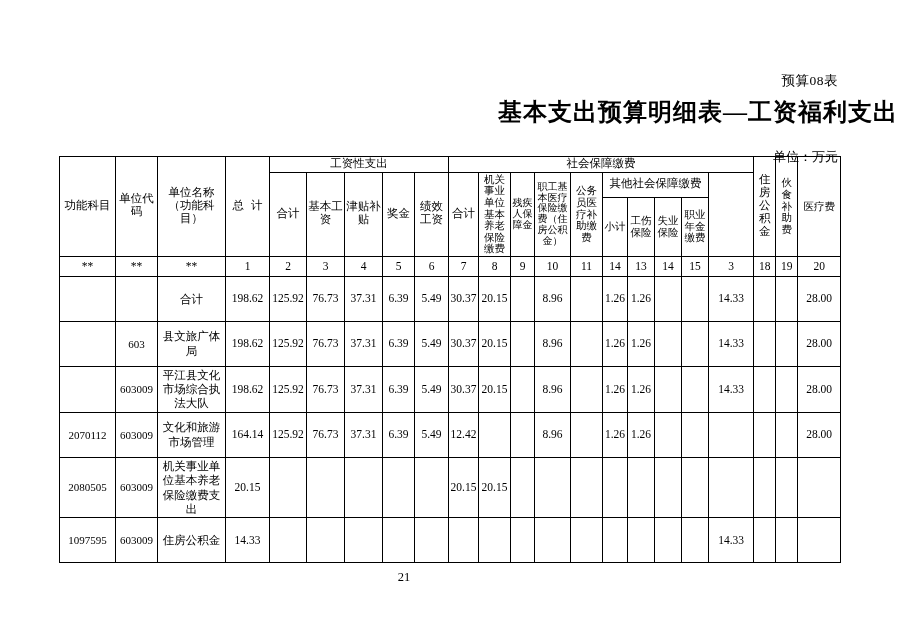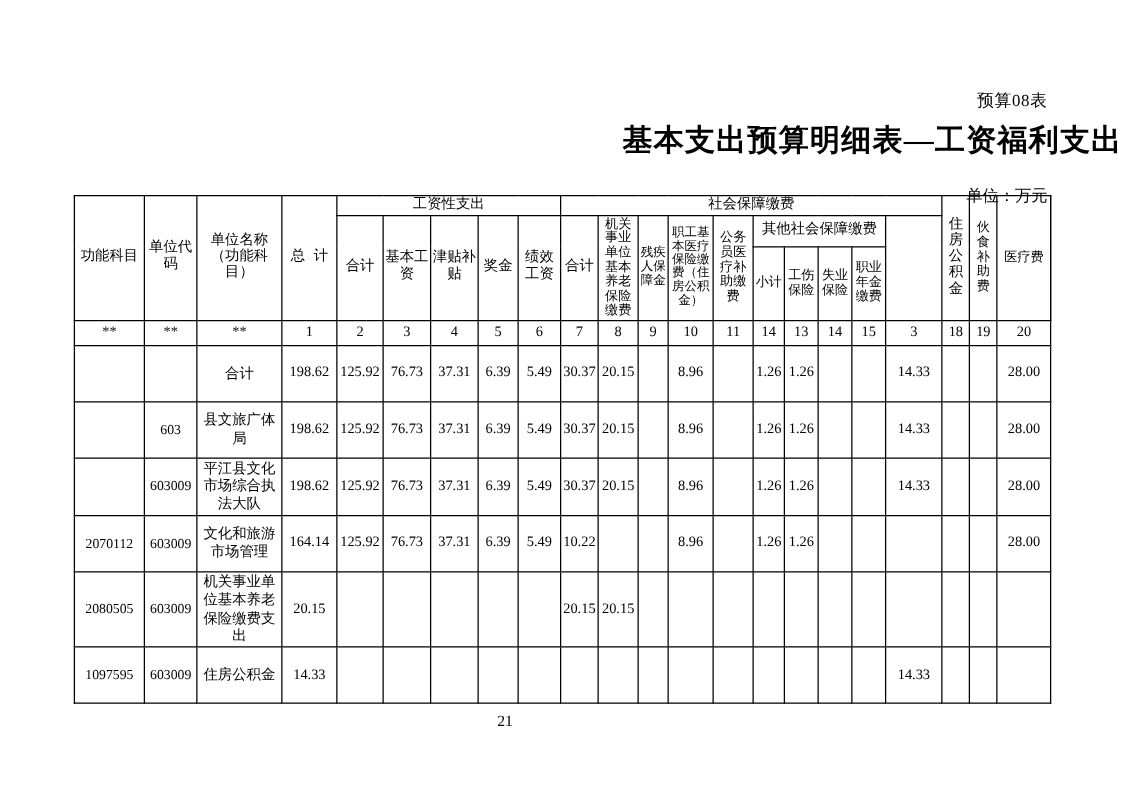--- a/index.html
+++ b/index.html
@@ -281,21 +281,21 @@
         <tr class="body-row">
           <td class="ctr">2070112</td>
           <td class="ctr">603009</td>
           <td class="name-cell">文化和旅游市场管理</td>
           <td class="num">164.14</td>
           <td class="num">125.92</td>
           <td class="num">76.73</td>
           <td class="num">37.31</td>
           <td class="num">6.39</td>
           <td class="num">5.49</td>
-          <td class="num">10.22</td>
+          <td class="num">12.42</td>
           <td class="num"></td>
           <td class="num"></td>
           <td class="num">8.96</td>
           <td class="num"></td>
           <td class="num">1.26</td>
           <td class="num">1.26</td>
           <td class="num"></td>
           <td class="num"></td>
           <td class="num"></td>
           <td class="num"></td>

